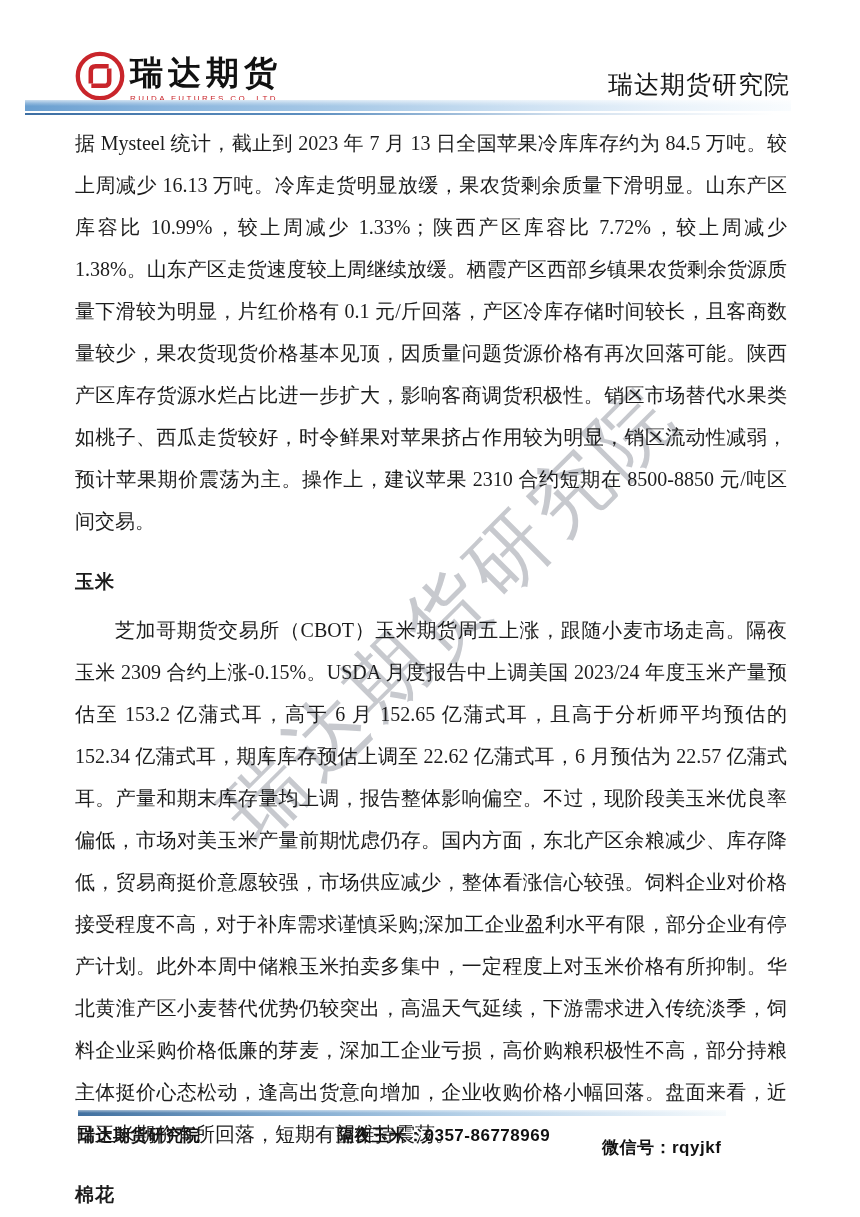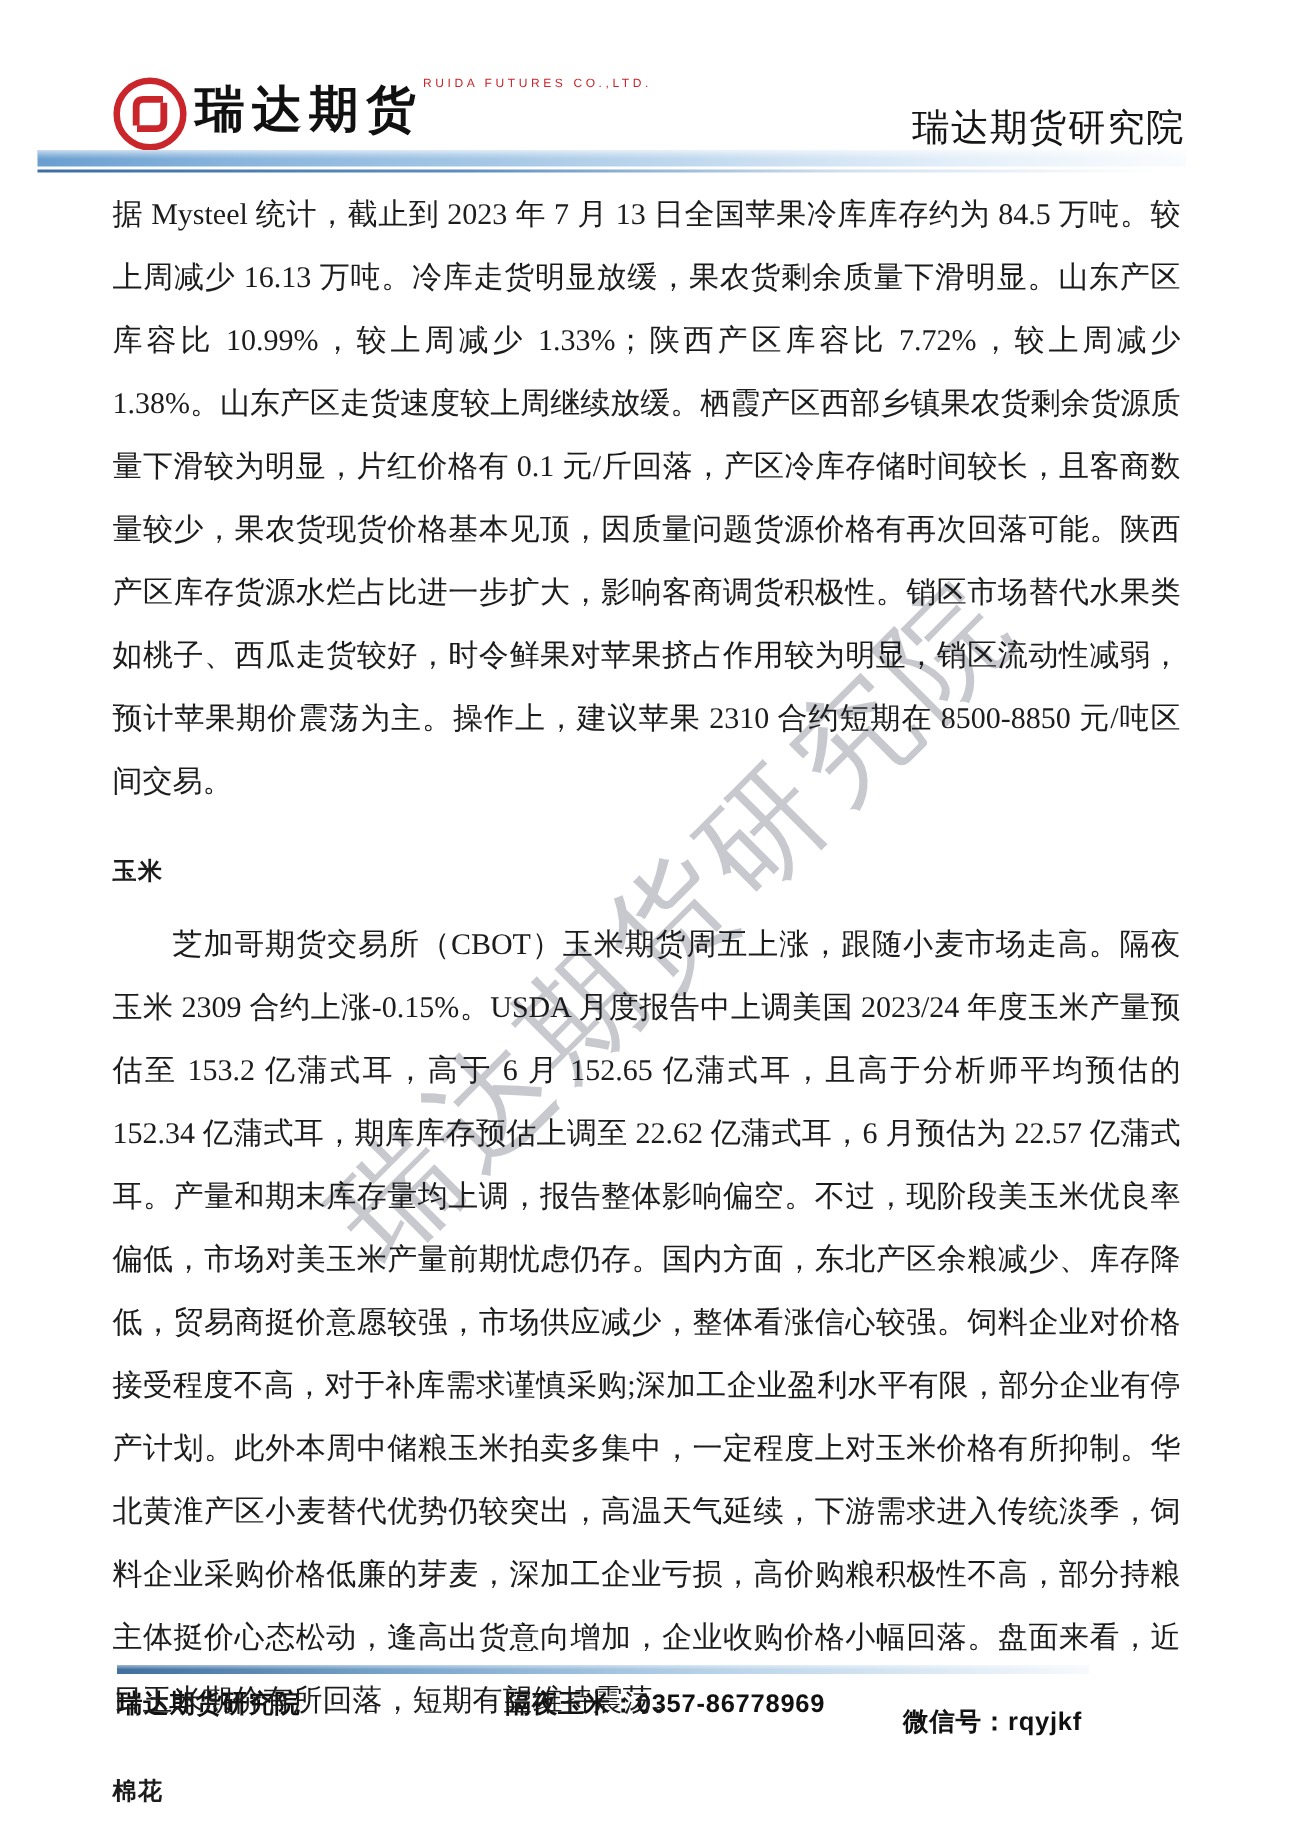--- a/index.html
+++ b/index.html
@@ -8,21 +8,21 @@
     width:860px;height:1217px;
     background:#ffffff;
     overflow:hidden;
     font-family:"Liberation Serif","DejaVu Serif",serif;
     color:#1c1c1c;
   }
 
   
   .logo-wrap{position:absolute;left:74px;top:50px;display:flex;align-items:flex-start;}
   .logo-icon{width:52px;height:52px;flex:0 0 auto;}
-  .logo-text{margin-left:4px;display:flex;flex-direction:row;}
+  .logo-text{margin-left:4px;display:flex;flex-direction:column;}
   .logo-cn{
     font-family:"Liberation Sans","DejaVu Sans",sans-serif;
     font-size:33px;font-weight:700;color:#111;letter-spacing:5px;line-height:40px;margin-top:3px;
   }
   .logo-en{
     font-family:Liberation Sans, sans-serif;
     font-size:8px;color:#c9252b;letter-spacing:2.4px;margin-top:1px;
   }
   .header-title{
     position:absolute;right:70px;top:68px;
@@ -54,21 +54,21 @@
   }
 
   
   .content{
     position:absolute;left:75px;top:122px;width:712px;z-index:1;
     font-size:20px;line-height:42px;text-align:justify;
   }
   .content p{margin:0;}
   .para-indent{text-indent:2em;}
   .section-heading{
-    font-weight:700;font-size:16px;line-height:30px;
+    font-weight:700;font-size:19px;line-height:30px;
     margin:25px 0 12px 0;letter-spacing:1px;font-family:Liberation Serif, serif;
   }
 
   
   .footer-bar{
     position:absolute;left:78px;top:1110px;width:648px;height:6px;
     background:
       linear-gradient(180deg, rgba(255,255,255,0.5) 0%, rgba(255,255,255,0) 50%),
       linear-gradient(90deg, #41709f 0%, #7fa9cf 32%, #b9d3e9 62%, #e2edf6 88%, #f6fafc 100%);
   }

